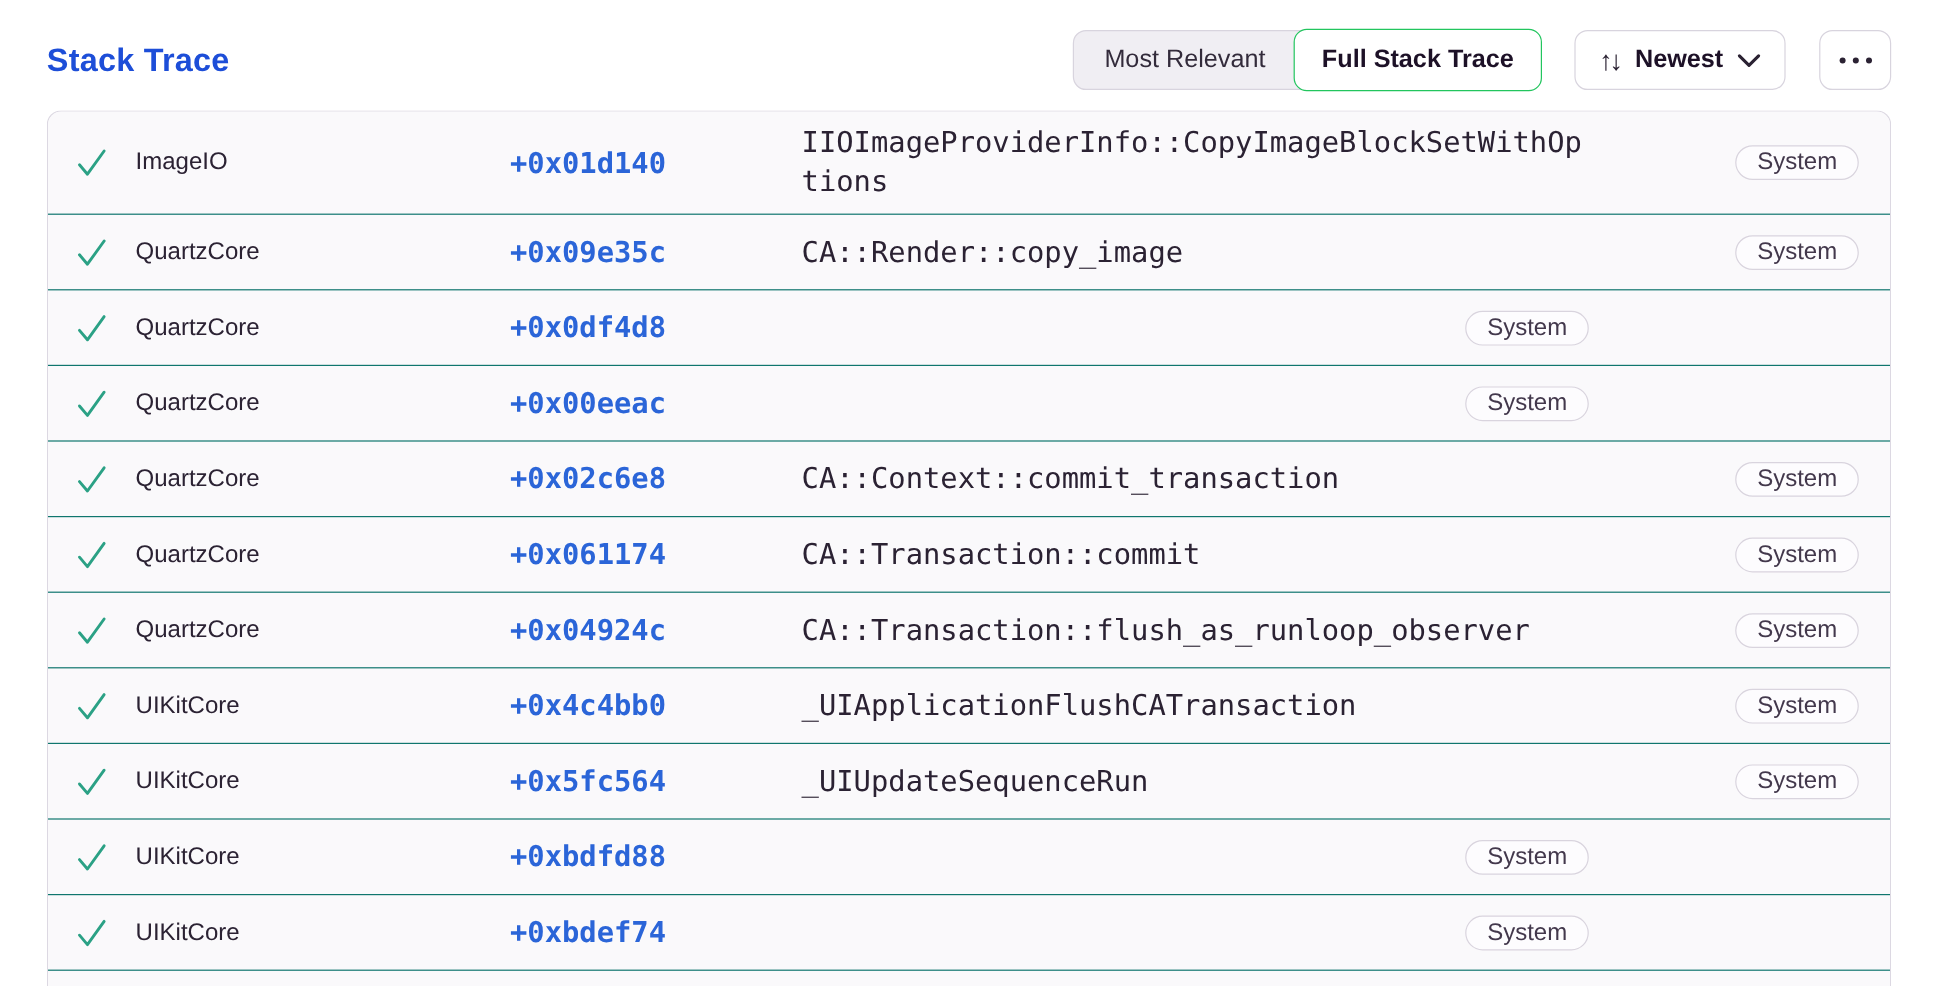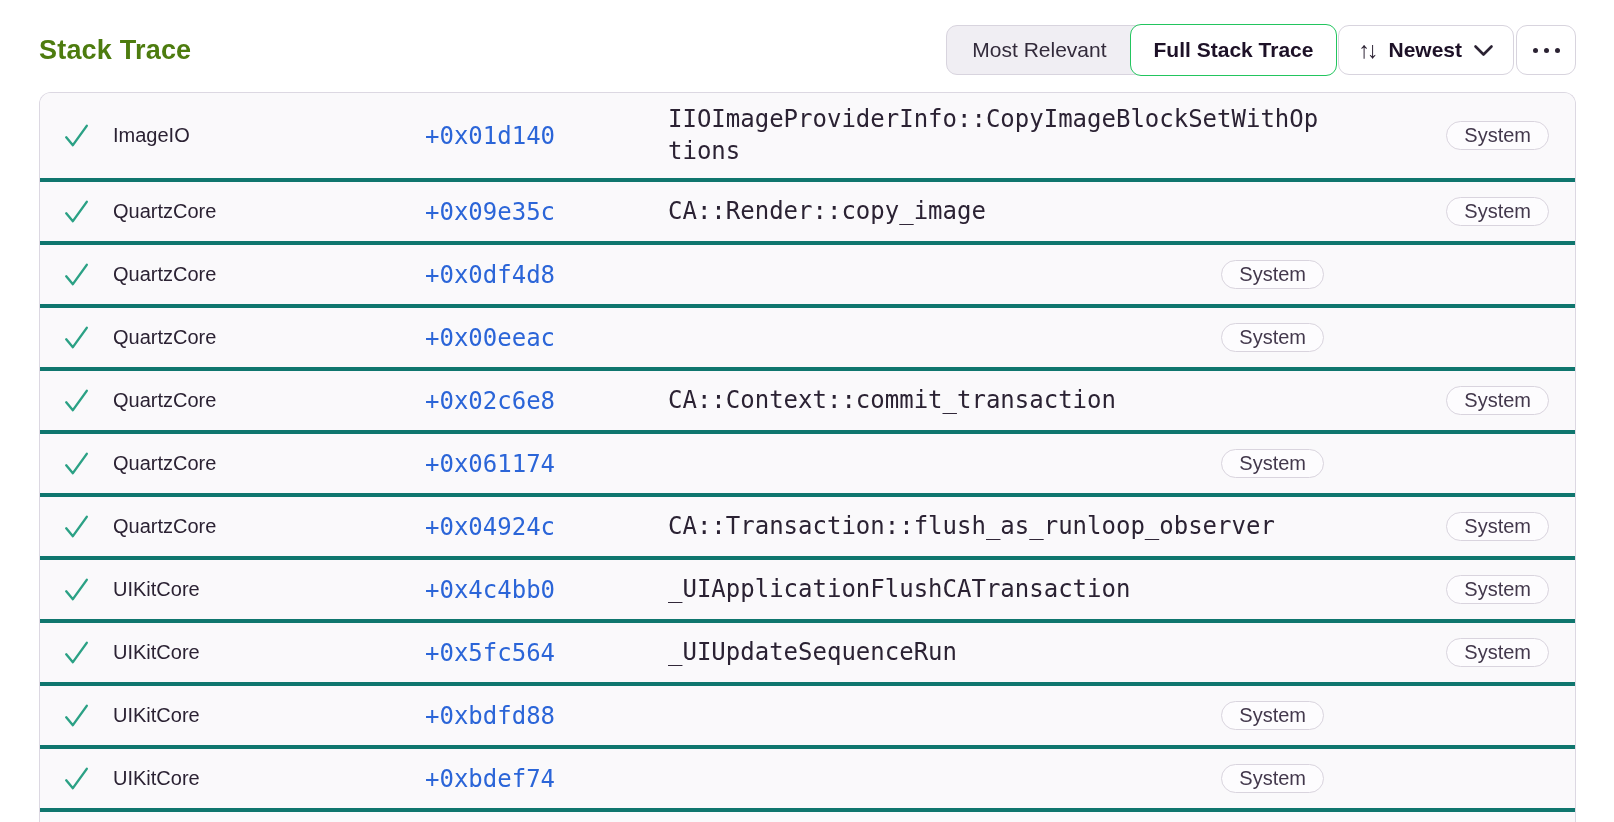--- a/index.html
+++ b/index.html
@@ -12,25 +12,25 @@
   }
   .page { padding: 22px 38px 0 39px; }
 
   
   .toolbar {
     display: flex; align-items: center;
     height: 56px;
   }
   .page-title {
     font-size: 27px; font-weight: bold;
-    color: #4d7c0f;
+    color: #1d4ed8;
     letter-spacing: 0.2px;
   }
   .spacer { flex: 1; }
-  .controls { display: flex; align-items: center; gap: 2px; }
+  .controls { display: flex; align-items: center; gap: 28px; }
 
   .segment-group {
     display: flex; align-items: stretch;
     background: #f0eef3;
     border: 1px solid #d8d4de;
     border-radius: 11px;
     height: 50px;
   }
   .segment {
     display: flex; align-items: center;
@@ -91,30 +91,31 @@
     background: #faf9fb;
   }
   .row {
     display: grid;
     grid-template-columns: 51px 312px 243px 656px 1fr;
     align-items: center;
     min-height: 63px;
     padding: 11px 26px 11px 22px;
     background: #faf9fb;
   }
-  .row + .row, .row-stub { border-top: 4px solid #0f766e; }
+  .row + .row, .row-stub { border-top: 1px solid #0f766e; }
   .check { display: flex; align-items: center; }
   .module { font-size: 20px; color: #2b2233; }
   .address {
     font-family: "DejaVu Sans Mono", monospace;
     font-size: 24px;
     color: #2b65d8;
     text-decoration: none;
     cursor: pointer;
     justify-self: start;
+    font-weight: bold;
   }
   .func {
     font-family: "DejaVu Sans Mono", monospace;
     font-size: 24px;
     line-height: 1.32;
     color: #2b2233;
     width: 656px;
     word-break: break-all;
   }
   .badge-wrap { justify-self: end; }
@@ -232,20 +233,21 @@
   </div>
 
   <div class="row">
     <span class="check">
       <svg width="29" height="29" viewBox="0 0 24 24">
             <path d="M3.5 13.5 L9 20 L20.5 4" fill="none" stroke="#2ba185" stroke-width="2" stroke-linecap="round" stroke-linejoin="round"></path>
           </svg>
     </span>
     <span class="module">QuartzCore</span>
     <a class="address">+0x061174</a>
+    <span class="func">CA::Transaction::commit</span>
     <span class="badge-wrap">
       <span class="badge">System</span>
     </span>
   </div>
 
   <div class="row">
     <span class="check">
       <svg width="29" height="29" viewBox="0 0 24 24">
             <path d="M3.5 13.5 L9 20 L20.5 4" fill="none" stroke="#2ba185" stroke-width="2" stroke-linecap="round" stroke-linejoin="round"></path>
           </svg>

